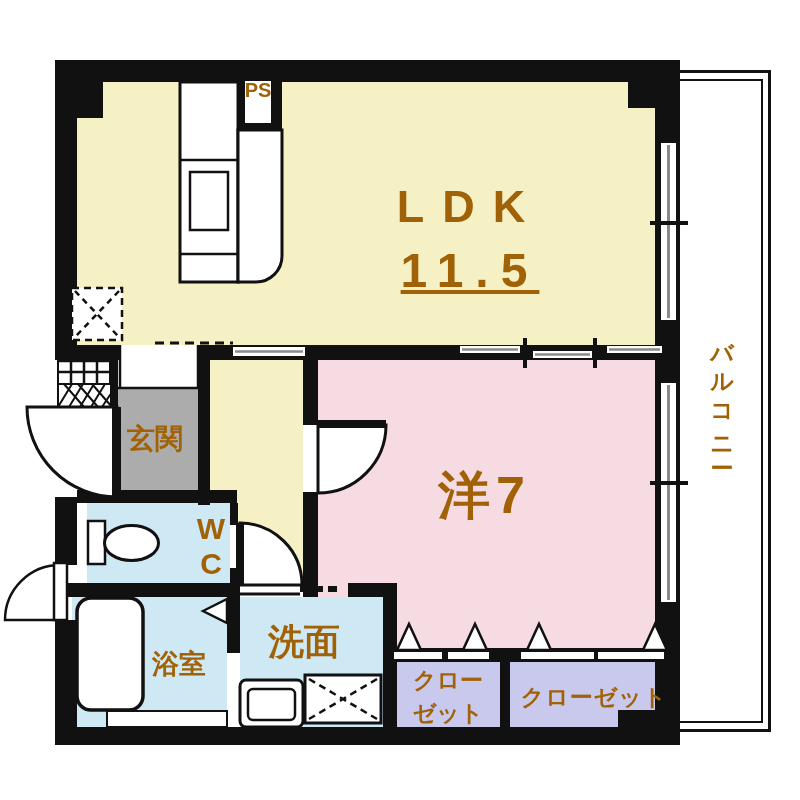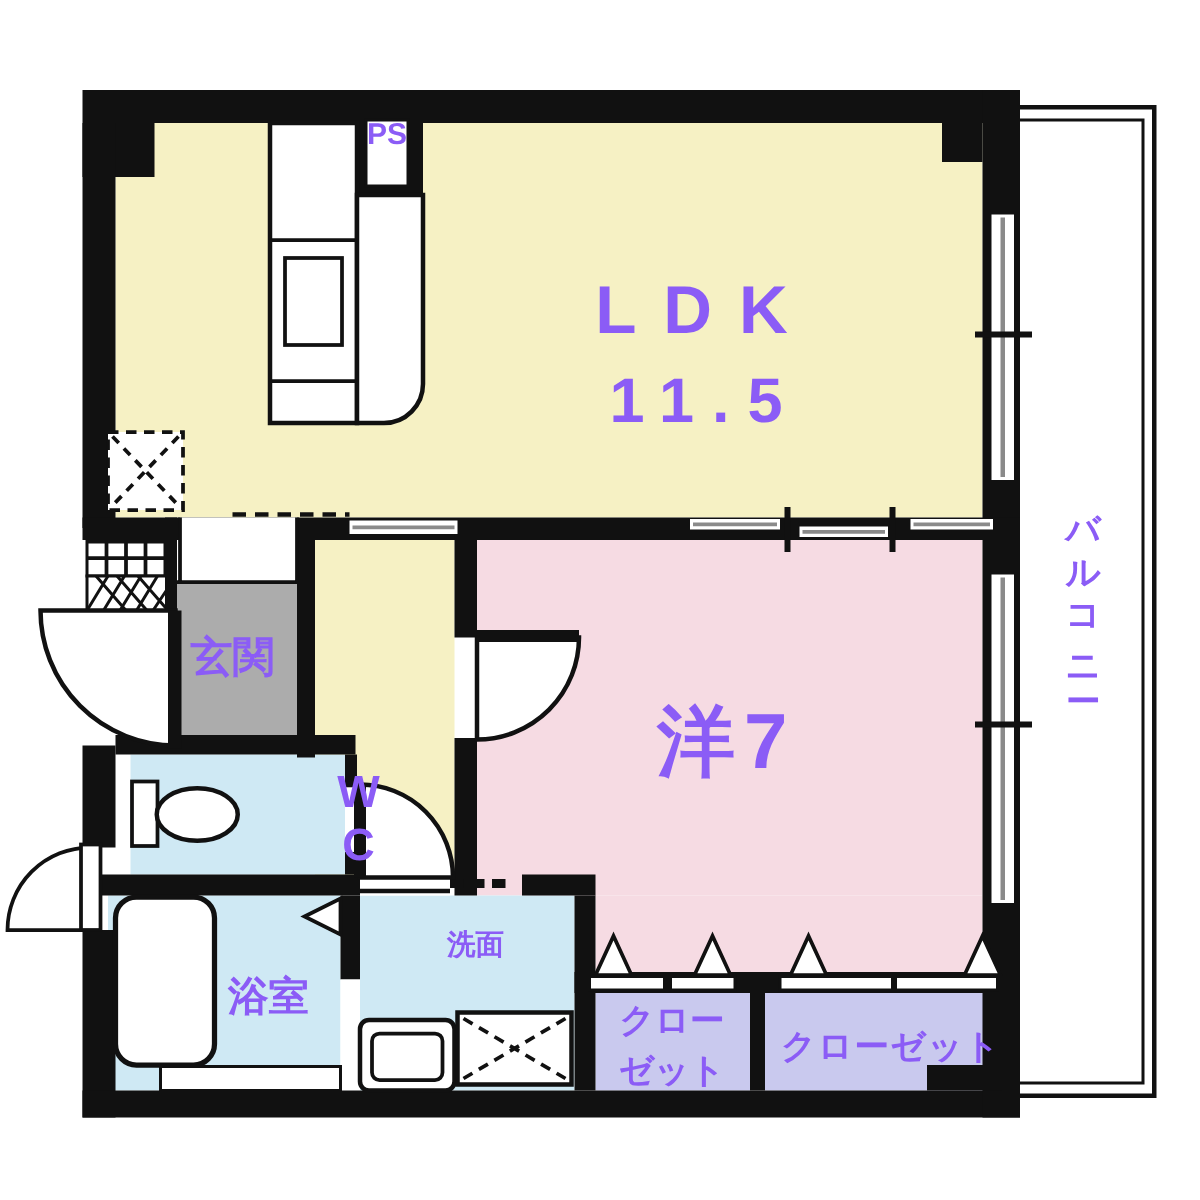--- a/index.html
+++ b/index.html
@@ -1,35 +1,35 @@
 <!DOCTYPE html>
 <html style="--ldk-fill: #F6F1C4; --western-fill: #F6DBE3; --wet-area-fill: #CFE9F4; --closet-fill: #C9C9EE; --entrance-fill: #ACACAC; --wall: #111111; --background: #FFFFFF;"><head>
 <meta charset="utf-8">
 <style>
   html,body{margin:0;padding:0;background:#fff;}
   #plan{position:relative;width:800px;height:800px;background:#fff;overflow:hidden;
         font-family:"Liberation Sans","DejaVu Sans",sans-serif;}
   #plan svg{position:absolute;left:0;top:0;}
-  .lbl{position:absolute;color:#8b5cf6;font-weight:600;line-height:1.2;white-space:nowrap;}
+  .lbl{position:absolute;color:#a16207;font-weight:600;line-height:1.2;white-space:nowrap;}
   .f-ldk{fill:var(--ldk-fill);}
   .f-west{fill:var(--western-fill);}
   .f-wet{fill:var(--wet-area-fill);}
   .f-closet{fill:var(--closet-fill);}
   .f-entrance{fill:var(--entrance-fill);}
   .f-wall{fill:var(--wall);}
   .fixture{fill:#fff;stroke:var(--wall);}
   .lbl-ldk{left:360px;top:156px;width:220px;text-align:center;margin-top:24px;}
   .lbl-ldk .l1{display:block;font-size:45px;letter-spacing:18px;}
-  .lbl-ldk .l2{display:block;font-size:42px;letter-spacing:12px;margin-top:8px;}
+  .lbl-ldk .l2{display:block;font-size:48px;letter-spacing:12px;margin-top:8px;text-decoration:underline;}
   .lbl-west{left:438px;top:464px;font-size:52px;letter-spacing:6px;}
   .lbl-genkan{left:127px;top:424px;font-size:28px;font-family:Liberation Mono, monospace;}
   .lbl-hall{left:211px;top:427px;font-size:27px;}
-  .lbl-wc{left:190px;top:512px;width:42px;font-size:30px;line-height:1.15;word-break:break-all;text-align:center;white-space:normal;margin-left:28px;}
+  .lbl-wc{left:190px;top:512px;width:42px;font-size:30px;line-height:1.15;word-break:break-all;text-align:center;white-space:normal;}
   .lbl-bath{left:152px;top:648px;font-size:27px;}
-  .lbl-wash{left:298px;top:620px;font-size:19px;}
+  .lbl-wash{left:268px;top:620px;font-size:36px;}
   .lbl-closet1{left:404px;top:664px;width:88px;font-size:23px;line-height:1.45;text-align:center;white-space:normal;}
   .lbl-closet2{left:514px;top:684px;width:160px;font-size:23px;letter-spacing:1px;text-align:center;}
   .lbl-balcony{left:708px;top:326px;font-size:23px;writing-mode:vertical-rl;letter-spacing:6px;font-weight:600;}
   .lbl-ps{left:243px;top:80px;width:30px;font-size:20px;font-weight:700;line-height:1.05;word-break:break-all;text-align:center;white-space:normal;}
 </style>
 </head>
 <body>
 
 <div id="plan">
 <svg width="800" height="800" viewBox="0 0 800 800">

